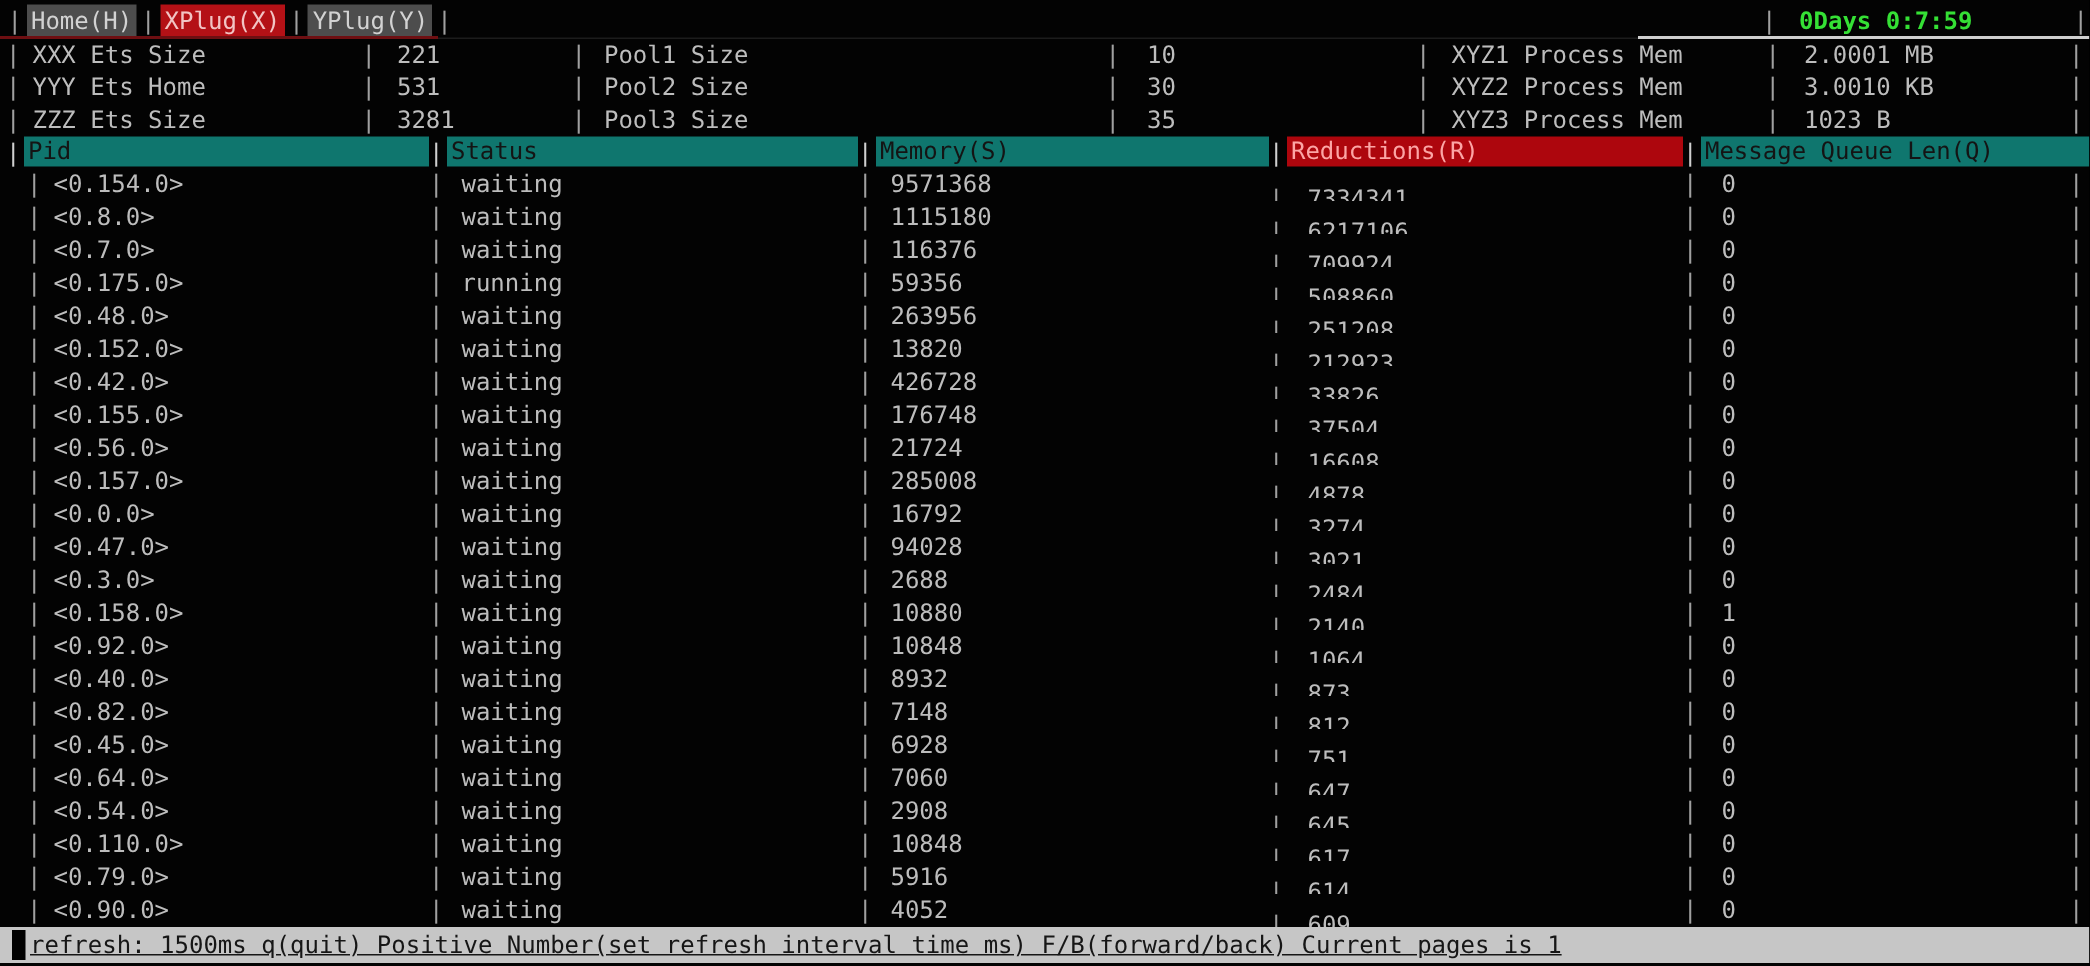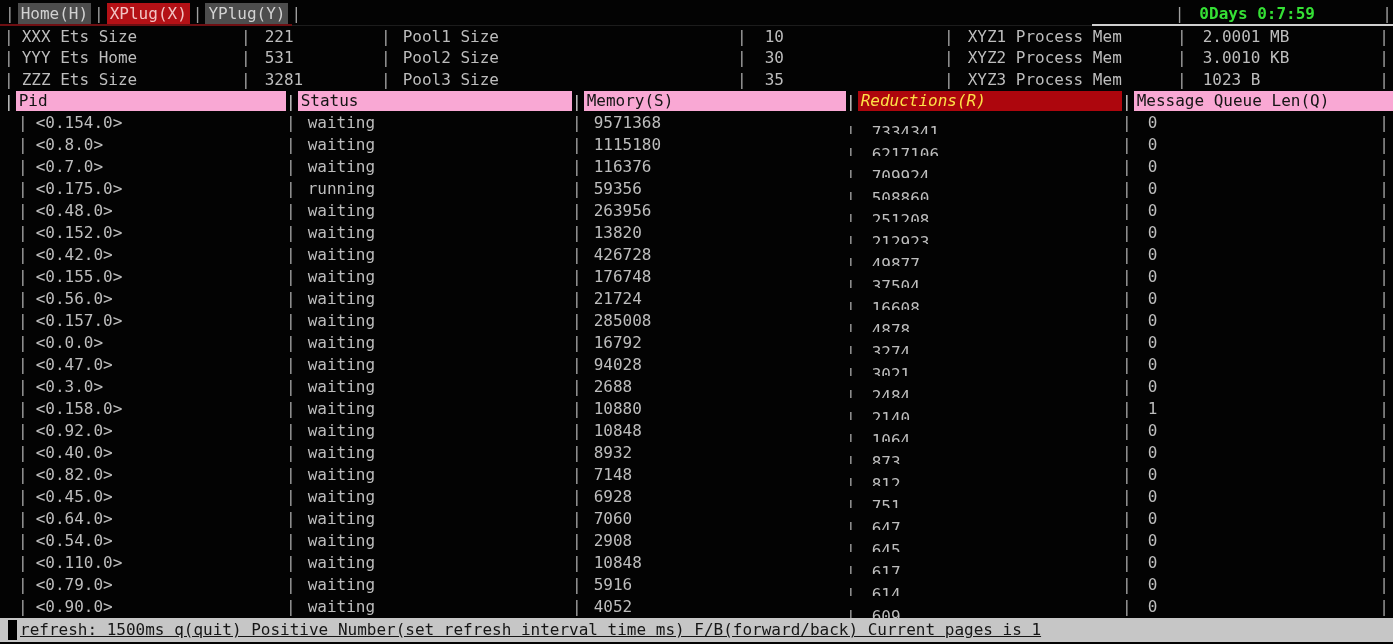--- a/index.html
+++ b/index.html
@@ -56,29 +56,29 @@
   .thead{display:flex;height:22px;align-items:center;white-space:nowrap;}
   .thead .sep{color:#cfcfcf;}
   .hcell{box-sizing:border-box;flex:none;display:flex;align-items:center;}
   .hc1{width:286px;padding-left:4px;}
   .hc2{width:286px;}
   .hc3{width:274px;}
   .hc4{width:276px;}
   .hc5{flex:1;}
   .chip{
     display:inline-block;
-    background:#f9a8d4;color:#141414;
+    background:#0f766e;color:#141414;
     height:20px;line-height:20px;
     padding-left:3px;margin-left:2px;
     box-sizing:border-box;
     width:calc(100% - 10px);
     cursor:default;
   }
   .hc5 .chip{width:calc(100% - 8px);}
-  .chip.red{background:#ad060d;color:#fde047;font-style:italic;}
+  .chip.red{background:#ad060d;color:#fca5a5;}
   .tbody{}
   .trow{display:flex;height:22px;line-height:22px;white-space:nowrap;}
   .tcell{box-sizing:border-box;overflow:hidden;flex:none;}
   .tc1{width:286px;padding-left:18px;} .tc1 .val{padding-left:8px;}
   .tc2{width:286px;} .tc2 .val{padding-left:12px;}
   .tc3{width:274px;} .tc3 .val{padding-left:12px;}
   .tc4{width:276px;margin-top:10px;} .tc4 .val{padding-left:16px;}
   .tc5{flex:1;}      .tc5 .val{padding-left:16px;}
   .trow .rowend{margin-left:auto;padding-right:4px;}
   .val{color:#bdbdbd;}
@@ -224,21 +224,21 @@
       <span class="tcell tc3"><span class="sep">|</span><span class="val">13820</span></span>
       <span class="tcell tc4"><span class="sep">|</span><span class="val">212923</span></span>
       <span class="tcell tc5"><span class="sep">|</span><span class="val">0</span></span>
       <span class="sep rowend">|</span>
     </div>
 
     <div class="trow">
       <span class="tcell tc1"><span class="sep">|</span><span class="val">&lt;0.42.0&gt;</span></span>
       <span class="tcell tc2"><span class="sep">|</span><span class="val">waiting</span></span>
       <span class="tcell tc3"><span class="sep">|</span><span class="val">426728</span></span>
-      <span class="tcell tc4"><span class="sep">|</span><span class="val">49877</span></span>
+      <span class="tcell tc4"><span class="sep">|</span><span class="val">33826</span></span>
       <span class="tcell tc5"><span class="sep">|</span><span class="val">0</span></span>
       <span class="sep rowend">|</span>
     </div>
 
     <div class="trow">
       <span class="tcell tc1"><span class="sep">|</span><span class="val">&lt;0.155.0&gt;</span></span>
       <span class="tcell tc2"><span class="sep">|</span><span class="val">waiting</span></span>
       <span class="tcell tc3"><span class="sep">|</span><span class="val">176748</span></span>
       <span class="tcell tc4"><span class="sep">|</span><span class="val">37504</span></span>
       <span class="tcell tc5"><span class="sep">|</span><span class="val">0</span></span>

